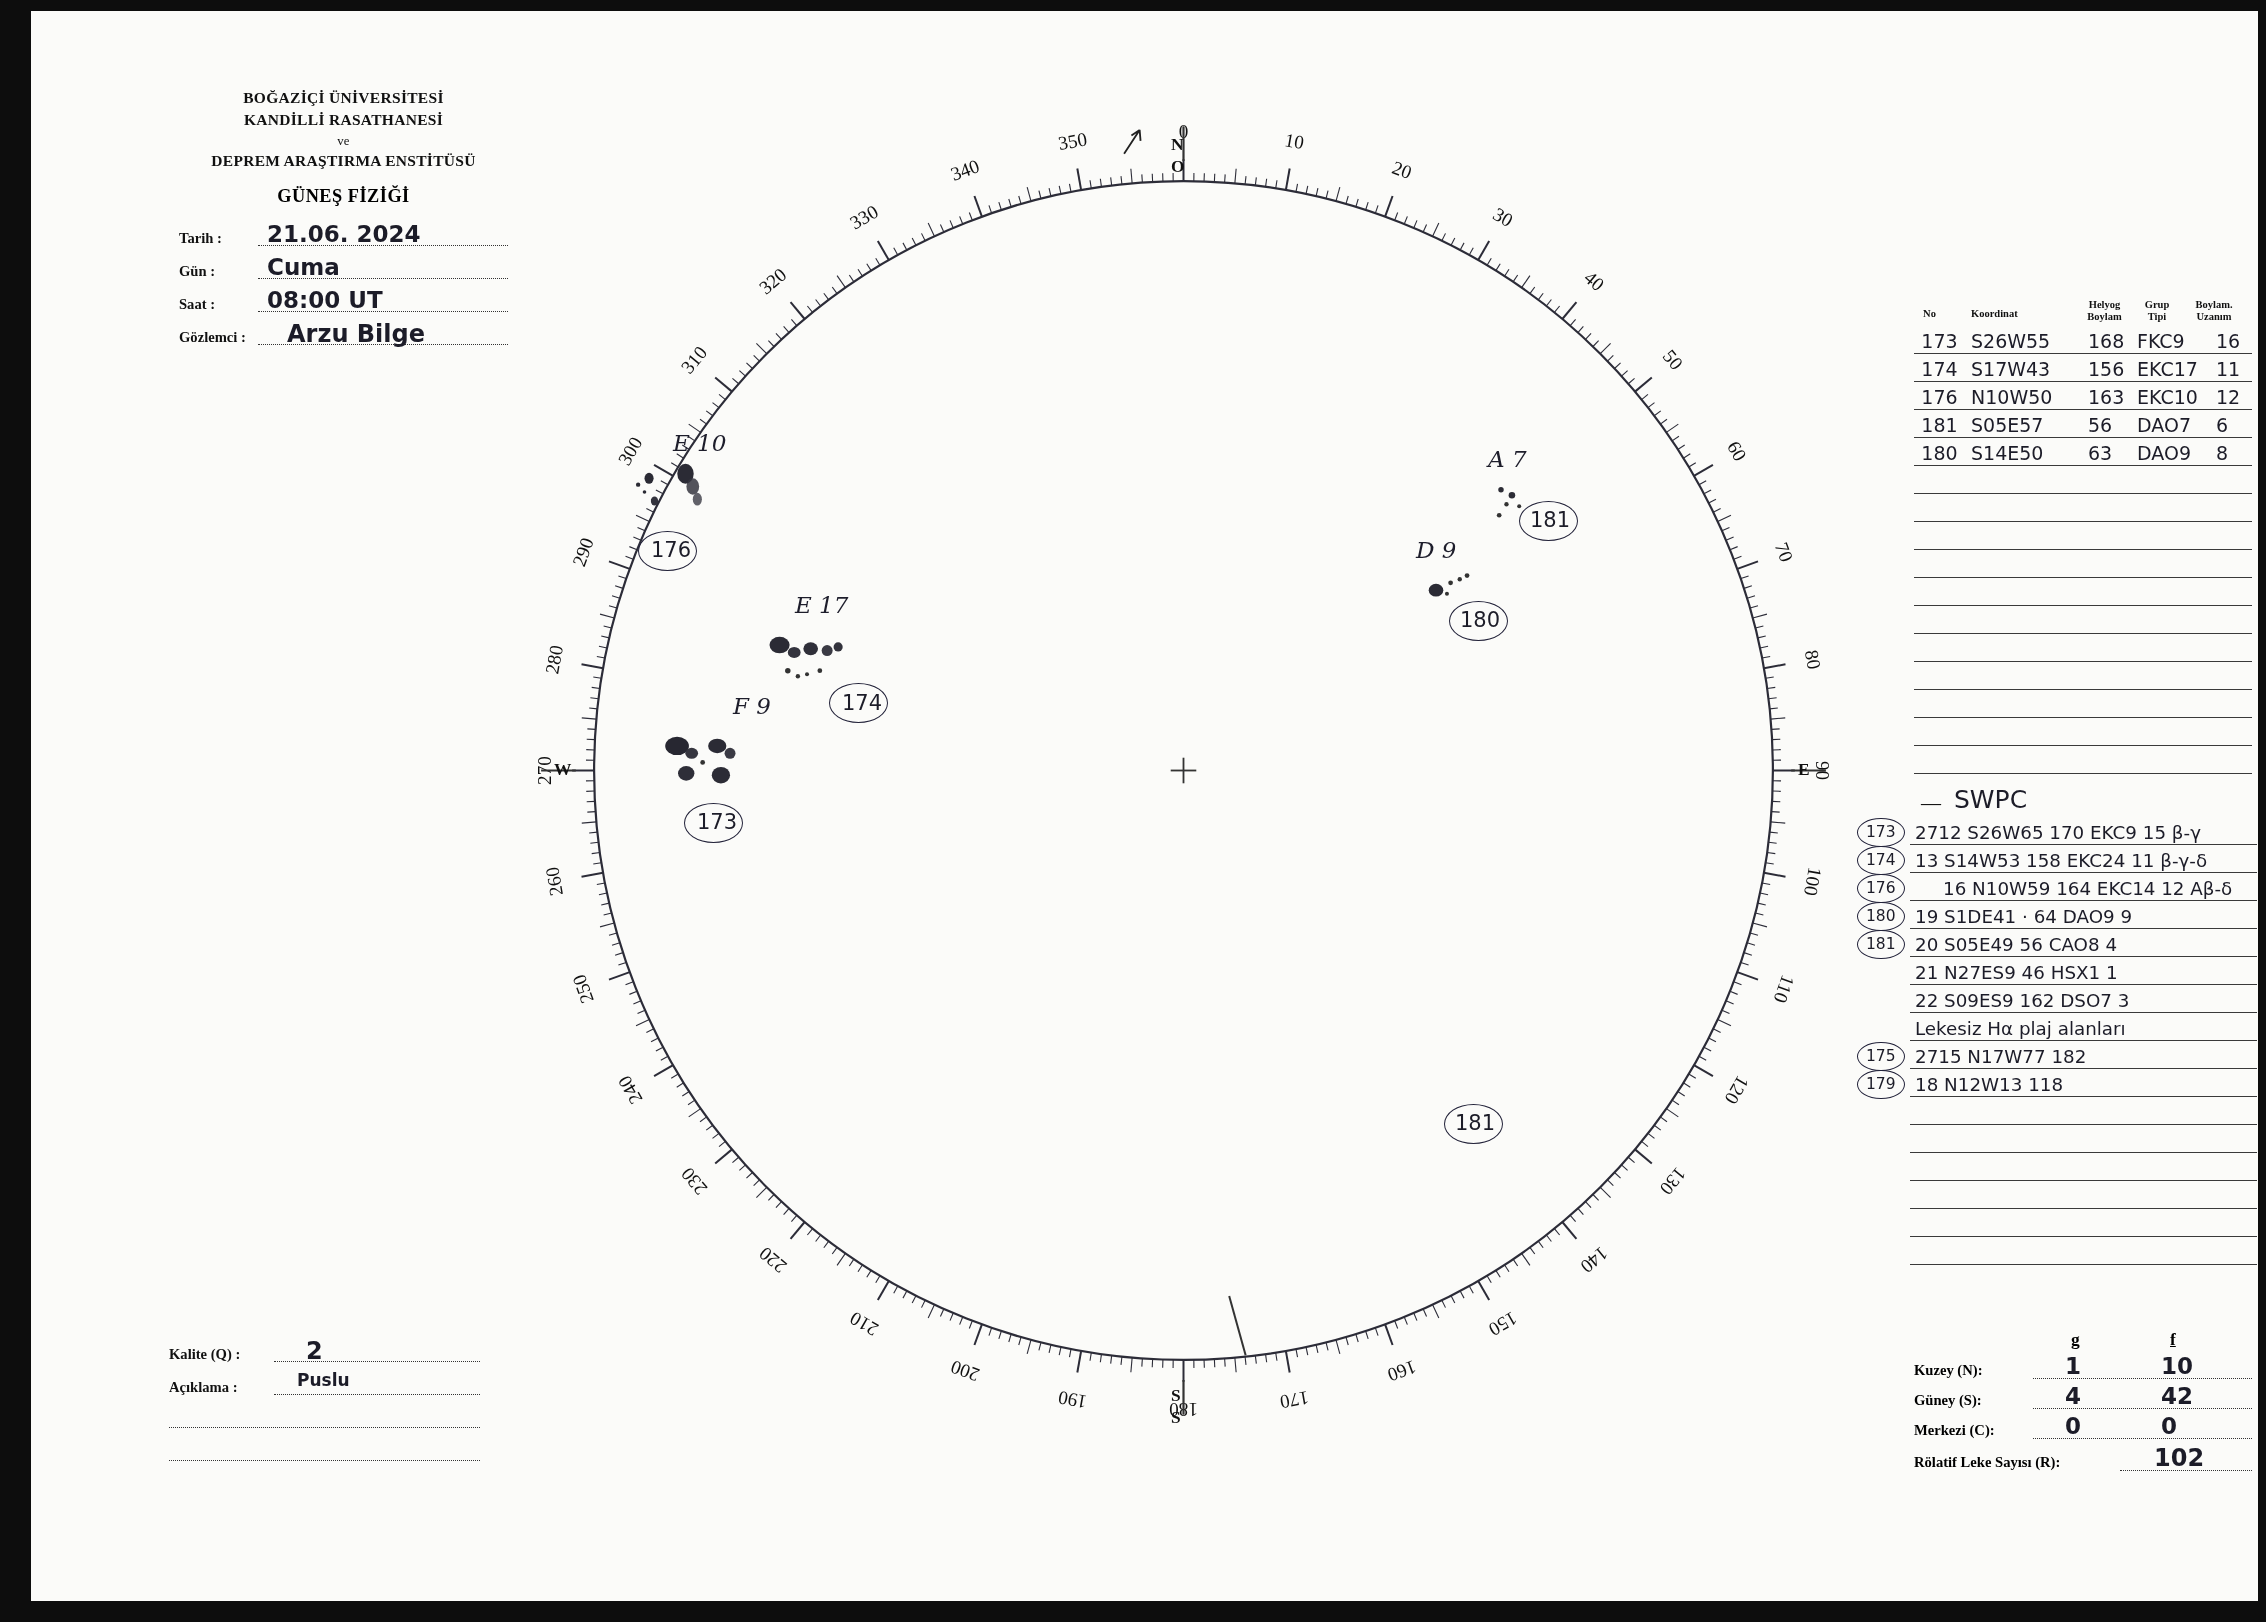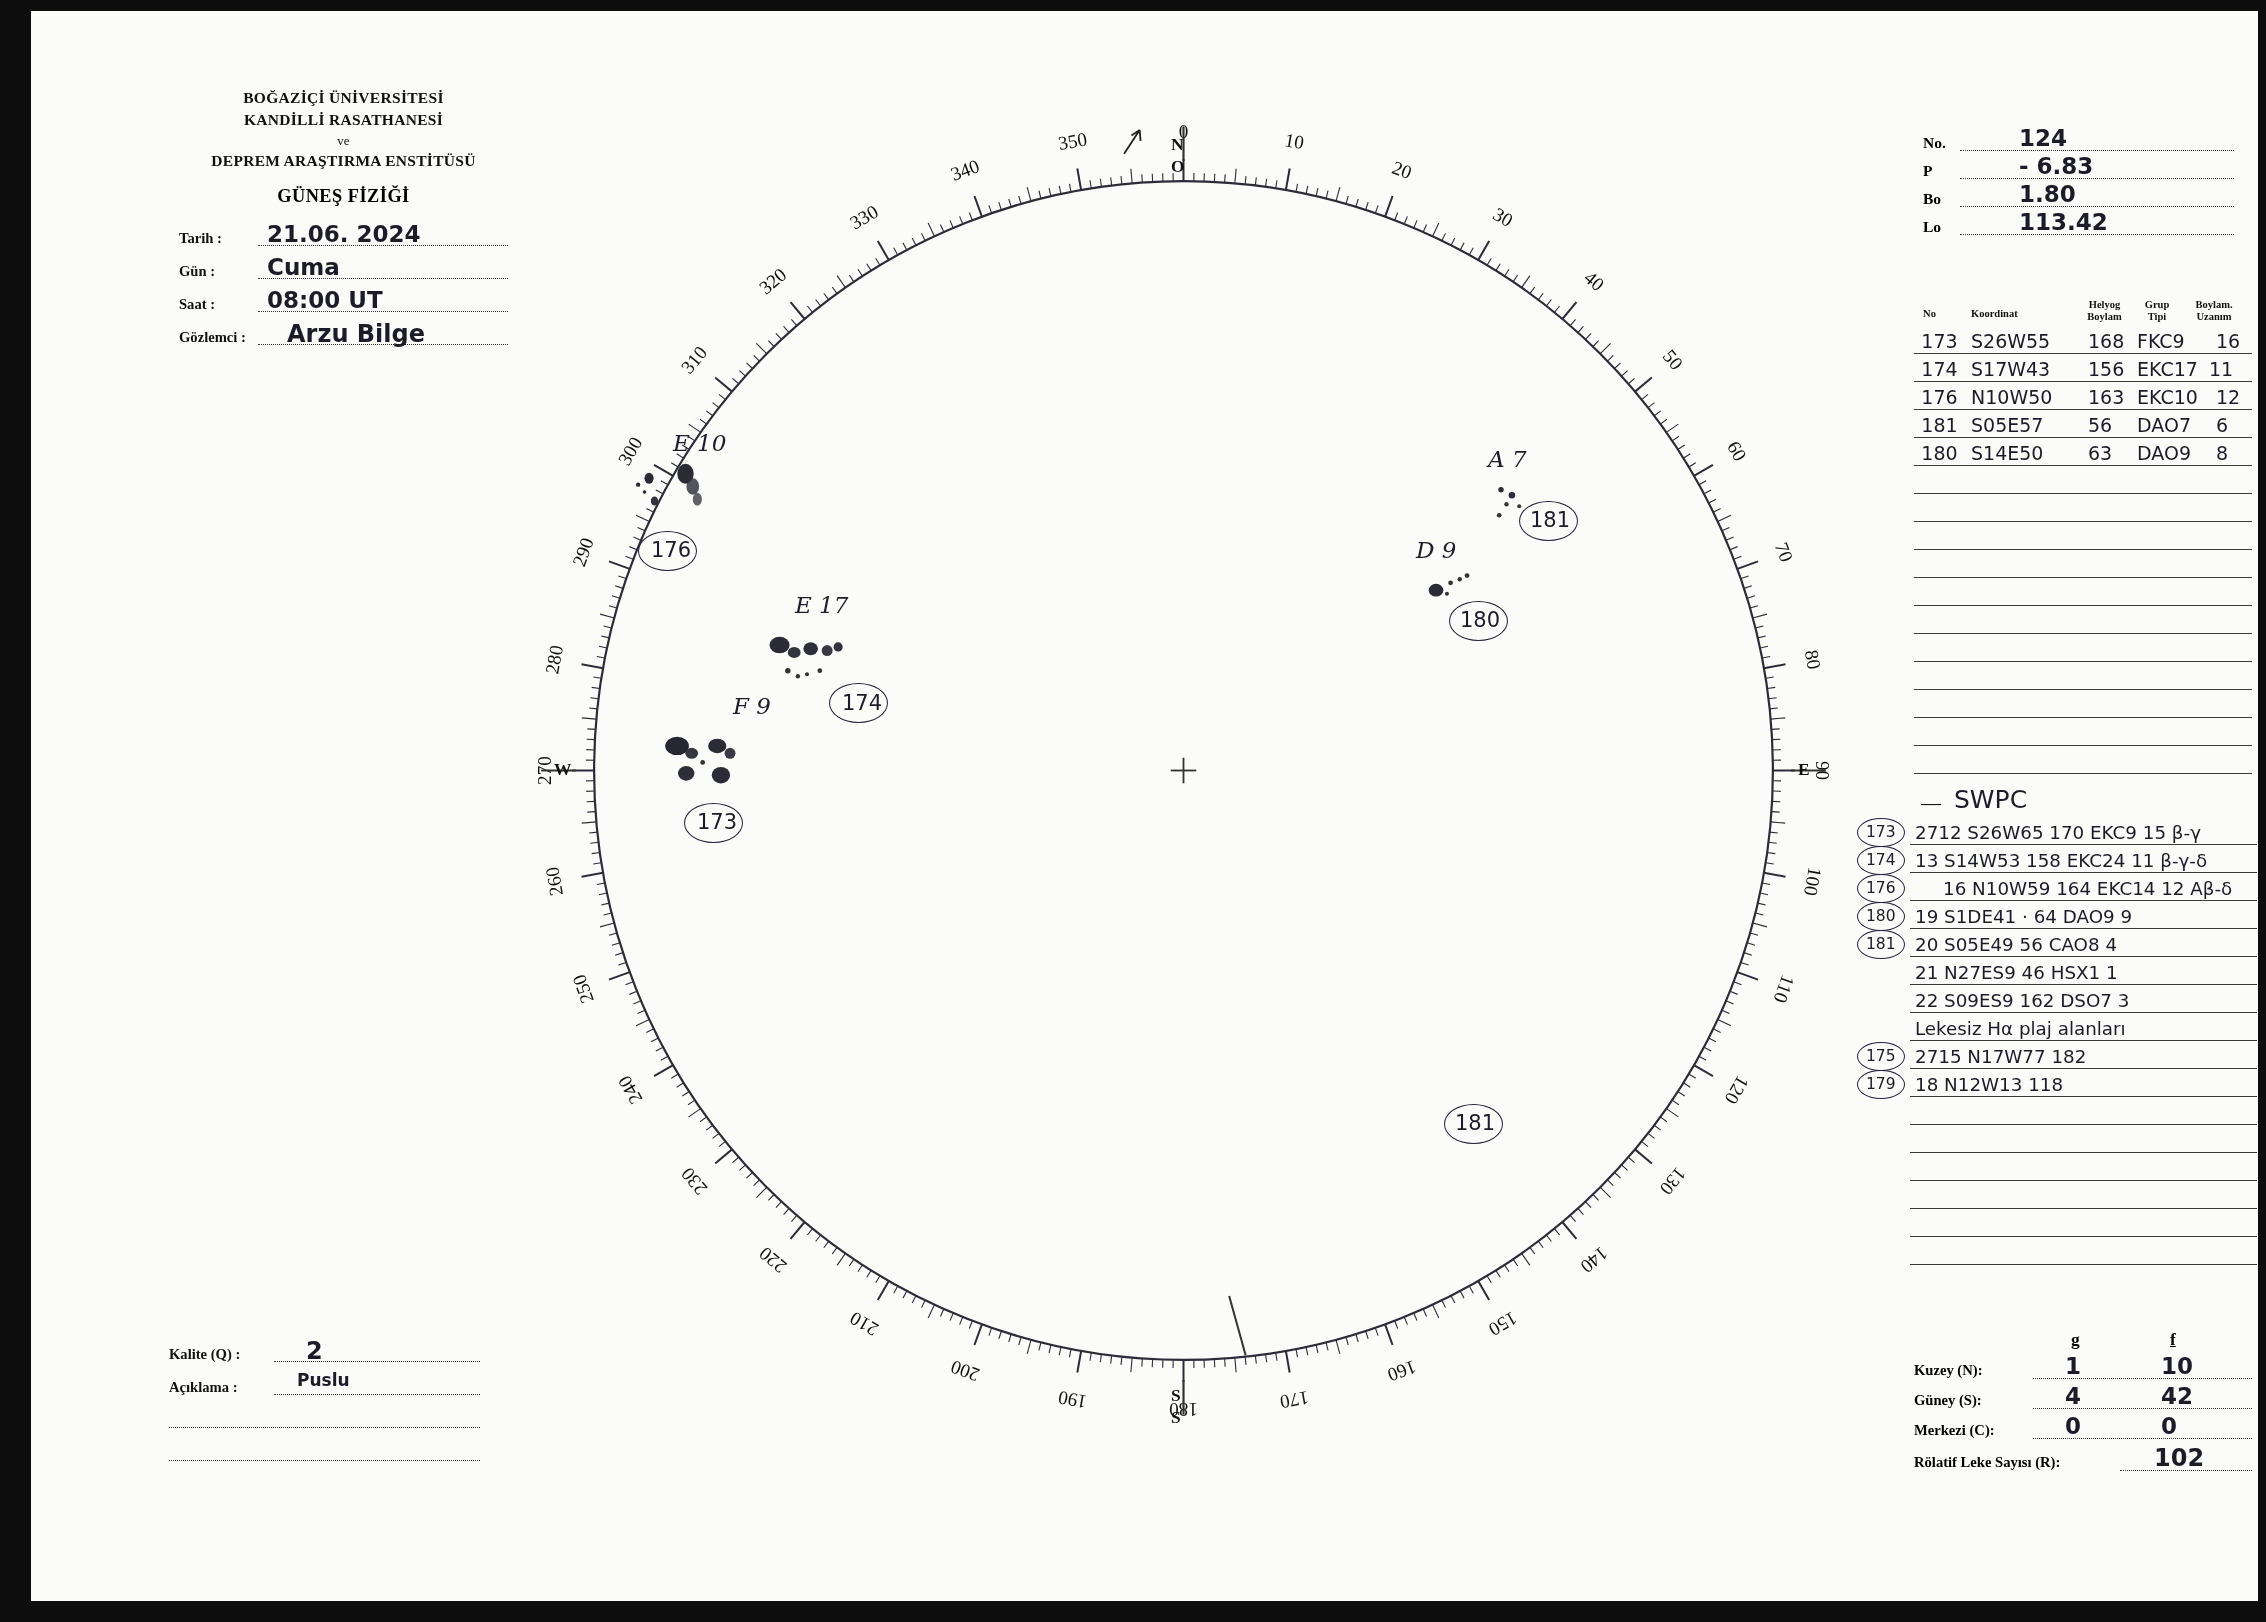--- a/index.html
+++ b/index.html
@@ -610,42 +610,20 @@
       <div class="ell" style="left:97px;top:64px;width:57px;height:38px;"></div>
       <span class="ellipse-num hand" style="left:108px;top:71px;">180</span>
     </div>
 
     <div class="grp" style="left:923px;top:996px;width:110px;height:64px;">
       <div class="ell" style="left:0px;top:0px;width:57px;height:38px;"></div>
       <span class="ellipse-num hand" style="left:11px;top:7.3px;">181</span>
     </div>
   </div>
 
-  <div id="rt">
-    <div class="rrow">
-      <span class="k">No.</span>
-      <span class="d"></span>
-      <span class="v hand">124</span>
-    </div>
-    <div class="rrow">
-      <span class="k">P</span>
-      <span class="d"></span>
-      <span class="v hand">- 6.83</span>
-    </div>
-    <div class="rrow">
-      <span class="k">Bo</span>
-      <span class="d"></span>
-      <span class="v hand">1.80</span>
-    </div>
-    <div class="rrow">
-      <span class="k">Lo</span>
-      <span class="d"></span>
-      <span class="v hand">113.42</span>
-    </div>
-  </div>
 
   <div id="ct">
     <div class="hdr">
       <span style="left:9.1px;top:16.4px;">No</span>
       <span style="left:57px;top:16.4px;">Koordinat</span>
       <span style="left:163px;top:7.3px;width:55px;">Helyog<br>Boylam</span>
       <span style="left:223px;top:7.3px;width:40px;">Grup<br>Tipi</span>
       <span style="left:269px;top:7.3px;width:62px;">Boylam.<br>Uzanım</span>
     </div>
     <div id="ct-body">
@@ -656,21 +634,21 @@
           <span class="c hand" style="left: 174px;">168</span>
           <span class="c hand" style="left: 223px;">FKC9</span>
           <span class="c hand" style="left: 302px;">16</span>
         </div>
         <div class="line">
           <span class="u"></span>
           <span class="c hand" style="left: 7.3px;">174</span>
           <span class="c hand" style="left: 57px;">S17W43</span>
           <span class="c hand" style="left: 174px;">156</span>
           <span class="c hand" style="left: 223px;">EKC17</span>
-          <span class="c hand" style="left: 295px;">11</span>
+          <span class="c hand" style="left: 302px;">11</span>
         </div>
         <div class="line">
           <span class="u"></span>
           <span class="c hand" style="left: 7.3px;">176</span>
           <span class="c hand" style="left: 57px;">N10W50</span>
           <span class="c hand" style="left: 174px;">163</span>
           <span class="c hand" style="left: 223px;">EKC10</span>
           <span class="c hand" style="left: 302px;">12</span>
         </div>
         <div class="line">

